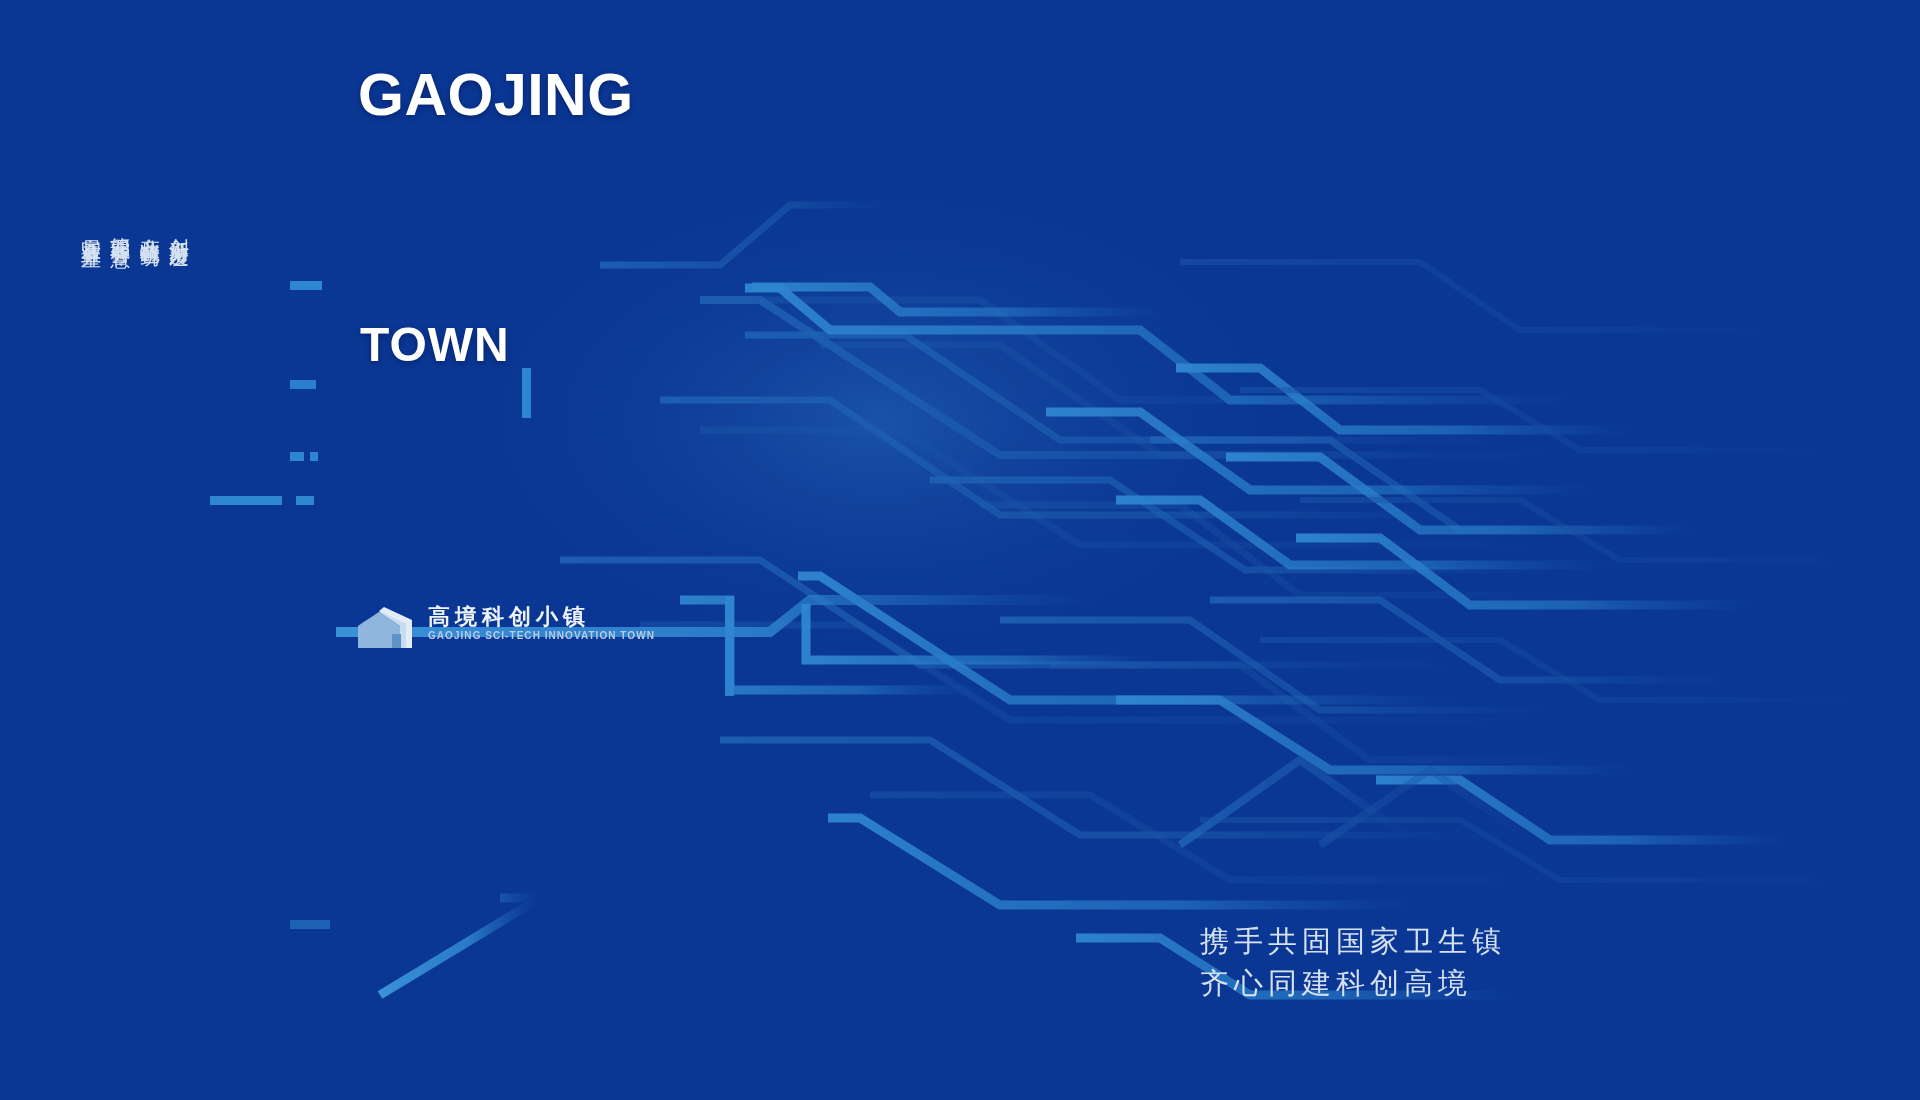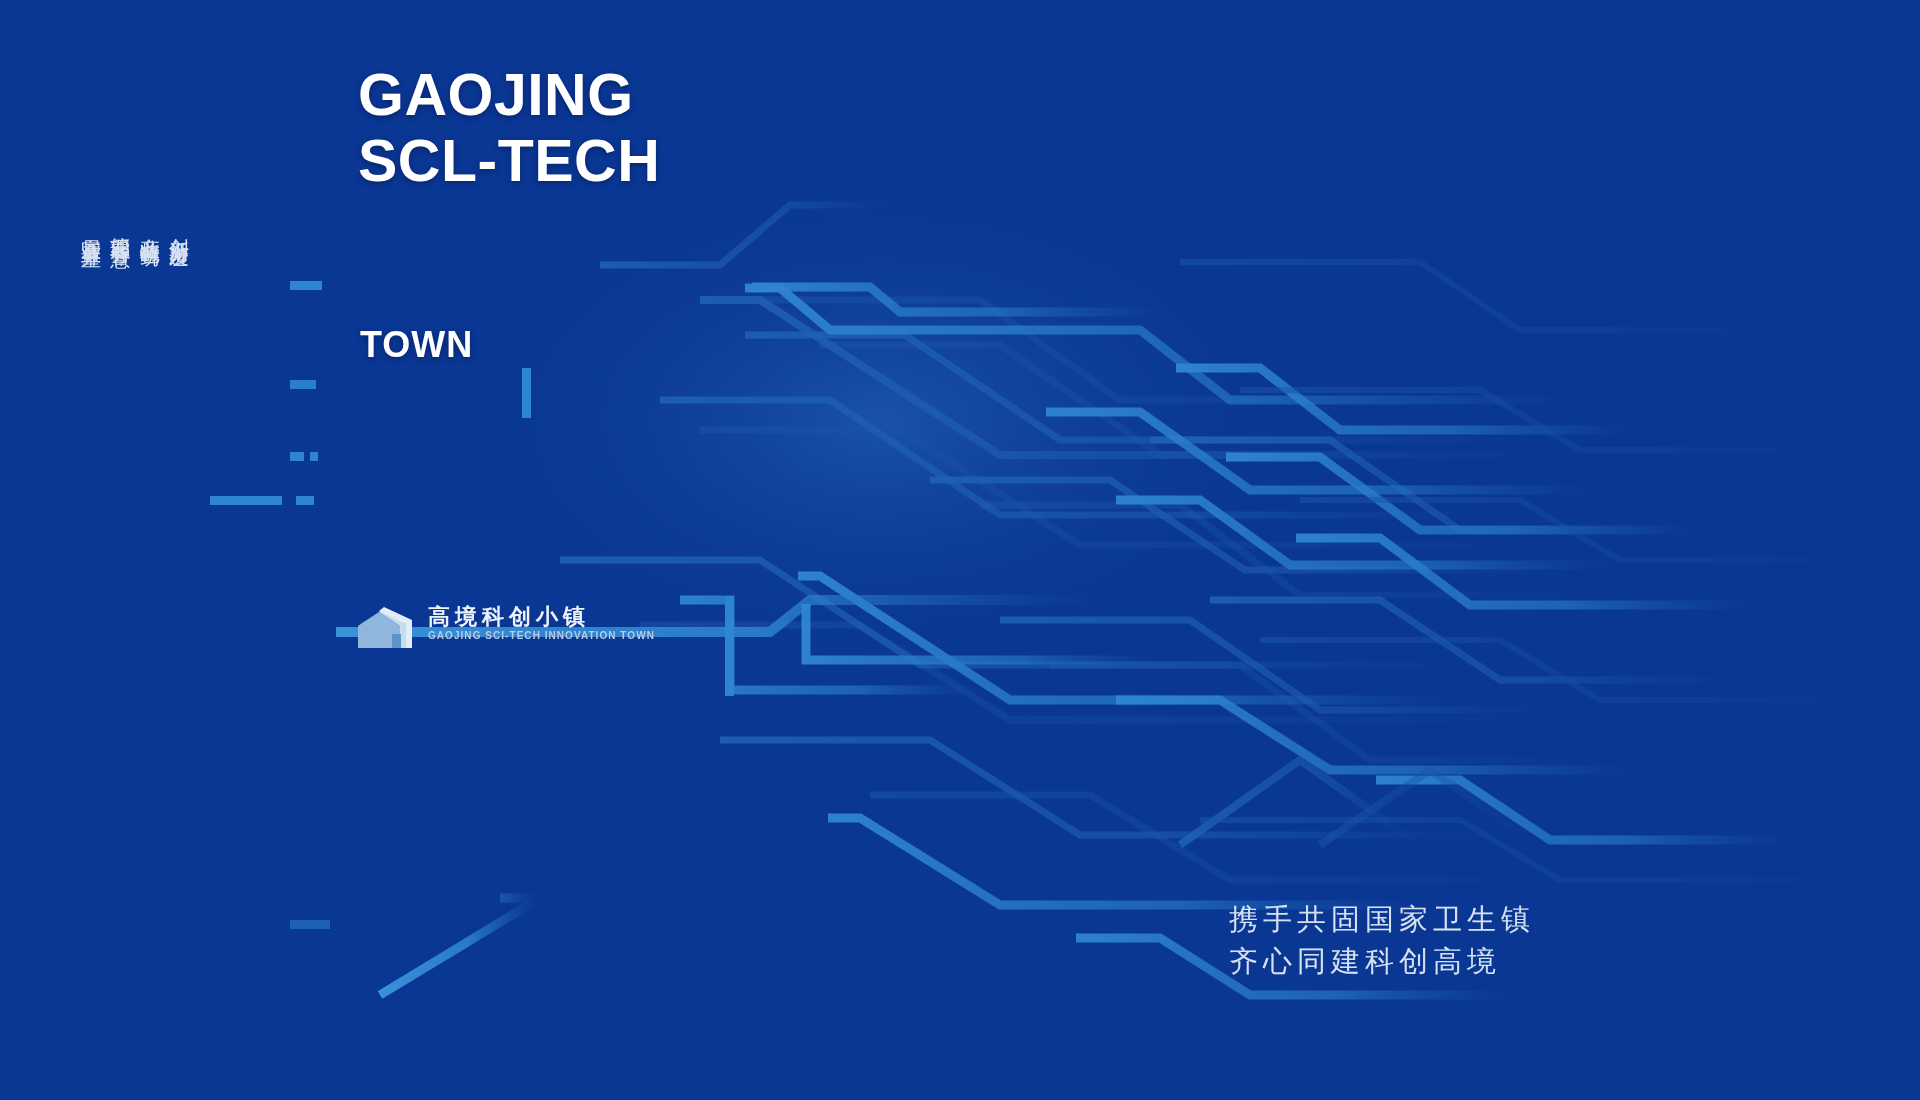--- a/index.html
+++ b/index.html
@@ -67,21 +67,21 @@
     font-family: "Liberation Sans", "DejaVu Sans", sans-serif;
     white-space: nowrap;
     text-shadow: 0 2px 6px rgba(0,14,60,0.45);
   }
   #title-town {
     position: absolute;
     left: 360px;
     top: 324px;
     color: #ffffff;
     font-weight: 800;
-    font-size: 36px;
+    font-size: 48px;
     line-height: 42px;
     letter-spacing: 1px;
     font-family: "Liberation Sans", "DejaVu Sans", sans-serif;
     z-index: 6;
     text-shadow: 0 2px 6px rgba(0,14,60,0.45);
   }
 
   
   #logo-lockup {
     position: absolute;
@@ -110,23 +110,22 @@
     font-weight: 600;
     font-family: "Liberation Sans", "DejaVu Sans", sans-serif;
     line-height: 1;
     white-space: nowrap;
   }
 
   
   #bottom-slogan {
     position: absolute;
     left: 1200px;
-    top: 898px;
+    top: 920px;
     z-index: 6;
-    margin-left: 29px;
   }
   .b-line {
     color: #d5e0f1;
     font-size: 29px;
     line-height: 42px;
     letter-spacing: 5px;
     font-weight: 400;
     font-family: "DejaVu Sans", "Liberation Sans", sans-serif;
     white-space: nowrap;
   }
@@ -272,21 +271,20 @@
 
   <div id="vertical-slogan">
     <div class="v-col">创新活力迸发</div>
     <div class="v-col">产业特色鲜明</div>
     <div class="v-col">管理服务智慧</div>
     <div class="v-col">宜居宜业并重</div>
   </div>
 
   <div id="main-title">
     <div class="title-line">GAOJING</div>
-    <div class="title-line">SCL-TECH</div>
   </div>
   <div id="title-town">TOWN</div>
 
   <div id="logo-lockup">
     <svg id="logo-mark" viewBox="0 0 62 46">
       <polygon points="2,34 2,42 44,42 44,20 23,6 2,20" fill="#8fb7dd"></polygon>
       <polygon points="44,42 44,20 23,6 28,3 50,18 50,42" fill="#c8dcef"></polygon>
       <polygon points="50,18 50,42 56,42 56,14 28,1 23,5" fill="#e3edf8"></polygon>
       <rect x="36" y="28" width="9" height="14" fill="#5d93c7"></rect>
       <polygon points="2,20 23,6 28,3 6,17" fill="#b2cde8"></polygon>

